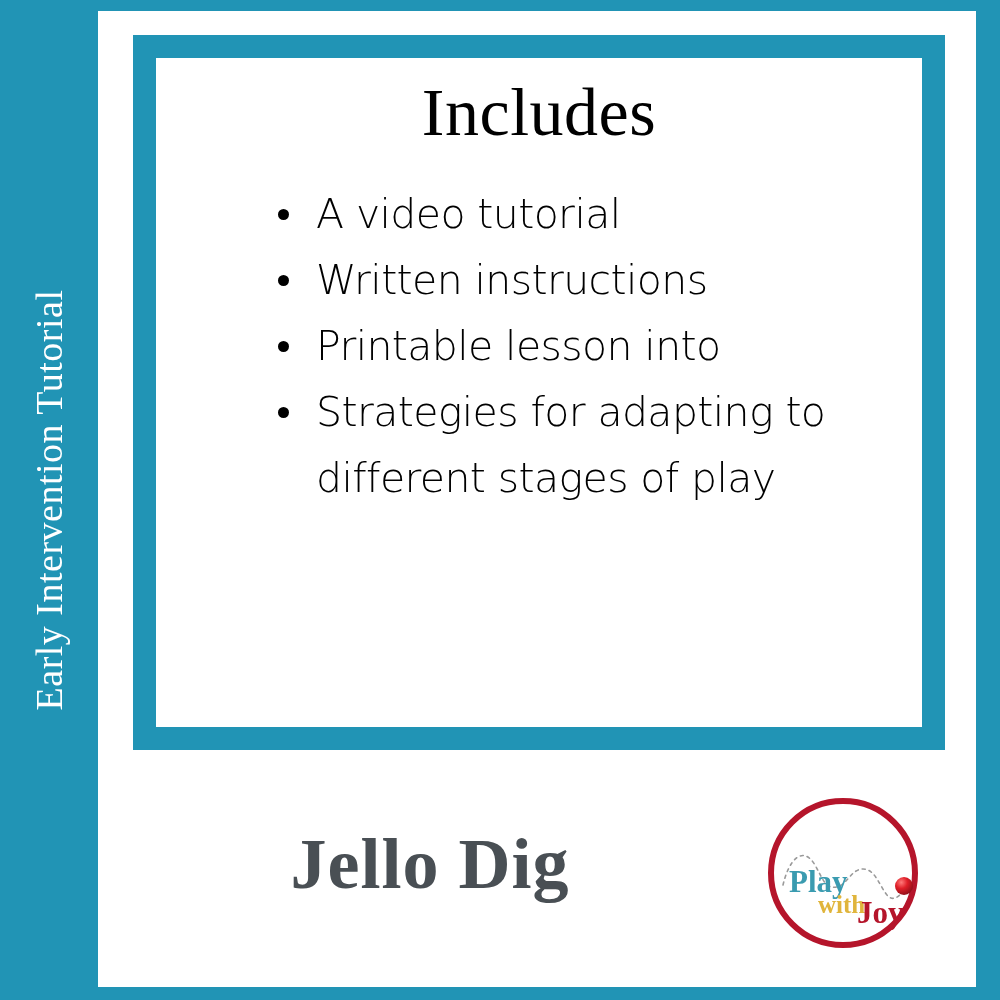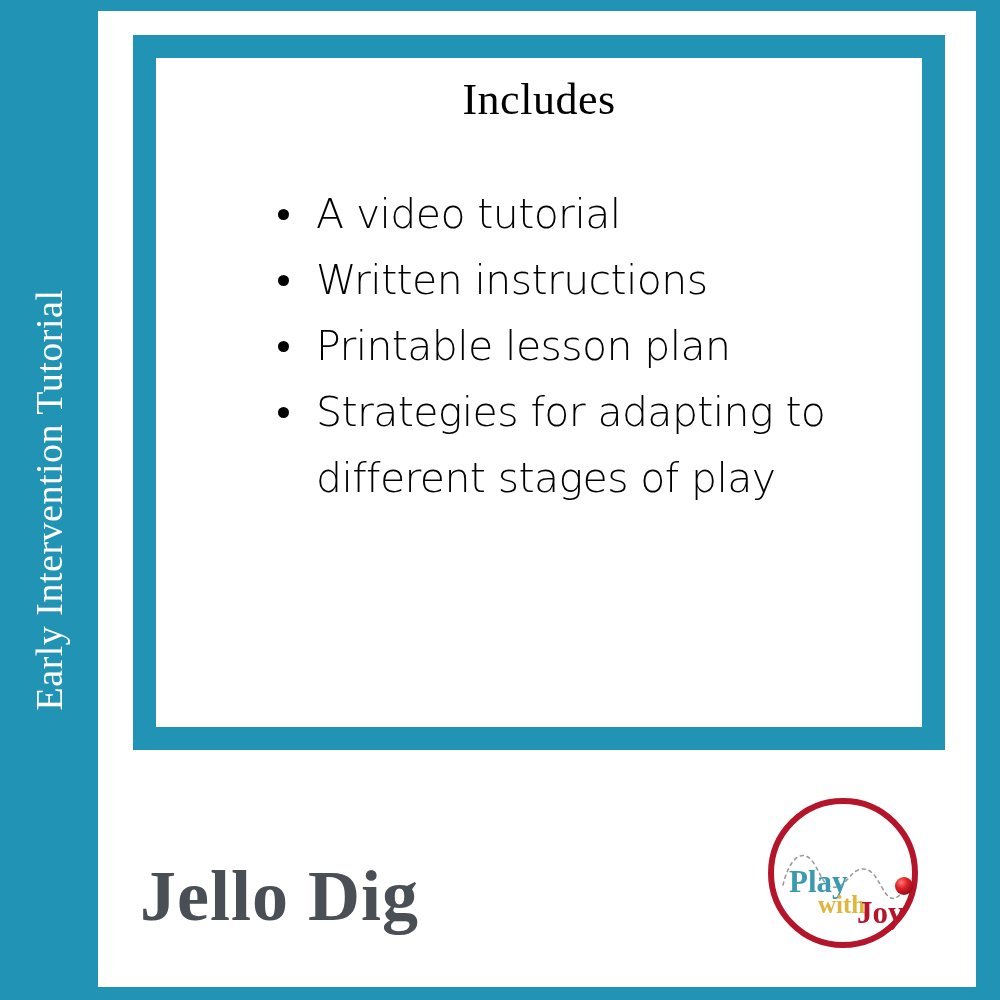--- a/index.html
+++ b/index.html
@@ -85,21 +85,21 @@
     height: 669px;
     box-sizing: border-box;
   }
   .includes-title {
     position: absolute;
     left: 0;
     top: 20px;
     width: 766px;
     text-align: center;
     font-family: "Liberation Serif", "DejaVu Serif", serif;
-    font-size: 44px;
+    font-size: 68px;
     line-height: 1;
     color: #000000;
     font-weight: normal;
     letter-spacing: 0.5px;
   }
   ul.includes-list {
     position: absolute;
     left: 104px;
     top: 108px;
     width: 662px;
@@ -135,27 +135,27 @@
     top: 750px;
     width: 878px;
     height: 237px;
     background: #ffffff;
   }
   .product-title {
     position: absolute;
     left: 140px;
     top: 828px;
     width: 580px;
+    text-align: center;
     font-family: "Liberation Serif", "DejaVu Serif", serif;
     font-weight: bold;
     font-size: 72px;
     line-height: 1;
     color: #494f54;
     letter-spacing: 1px;
-    margin-top: 32px;
   }
 
   
   .logo {
     position: absolute;
     left: 759px;
     top: 789px;
     width: 168px;
     height: 168px;
   }
@@ -196,21 +196,21 @@
       <li>
         <span class="bullet-dot"></span>
         <span>A video tutorial</span>
       </li>
       <li>
         <span class="bullet-dot"></span>
         <span>Written instructions</span>
       </li>
       <li>
         <span class="bullet-dot"></span>
-        <span>Printable lesson plan</span>
+        <span>Printable lesson into</span>
       </li>
       <li>
         <span class="bullet-dot"></span>
         <span>Strategies for adapting to different stages of play</span>
       </li>
     </ul>
   </div>
 
   <div class="bottom-band"></div>
 

